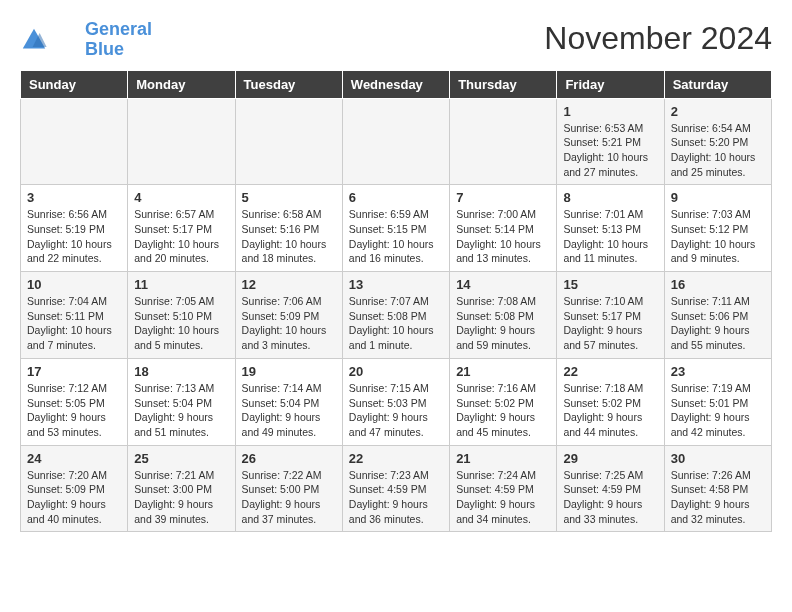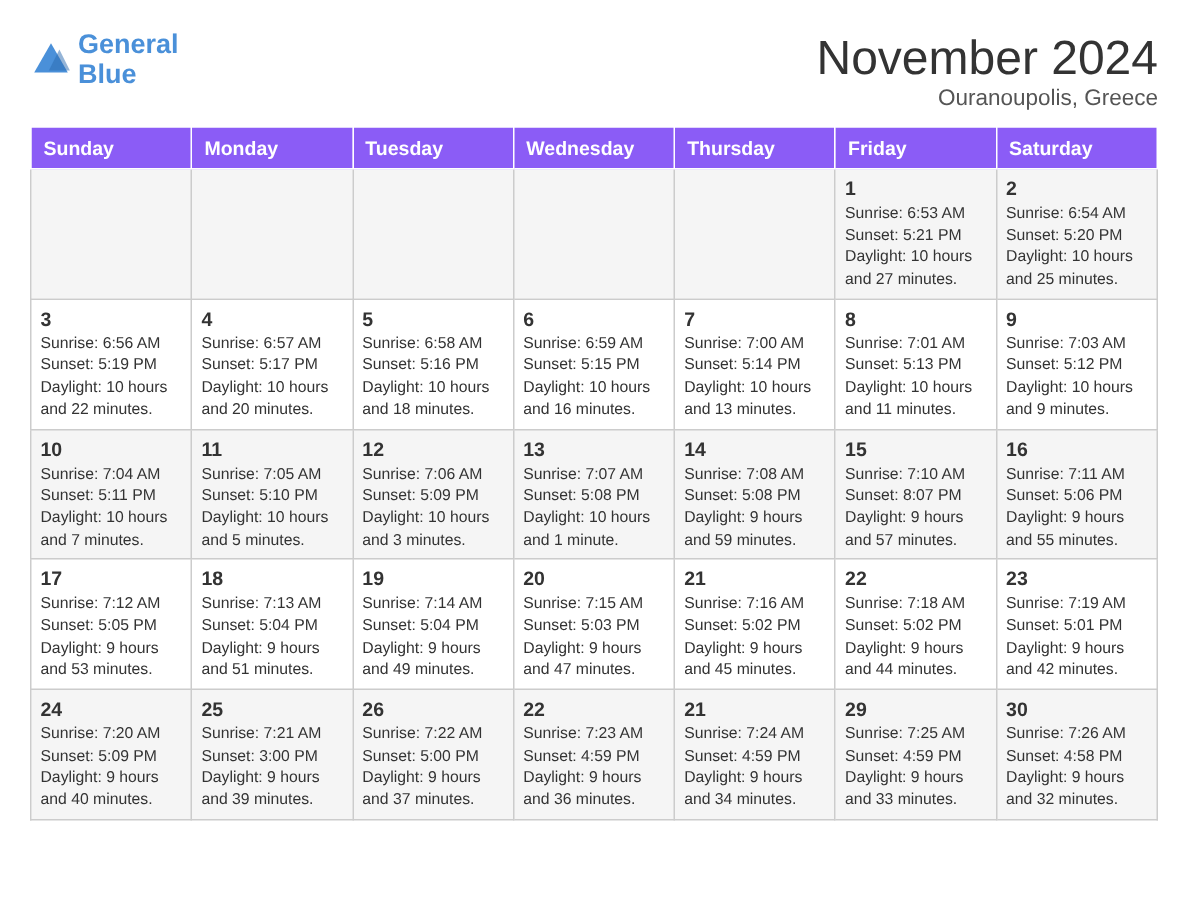--- a/index.html
+++ b/index.html
@@ -22,43 +22,44 @@
       gap: 4px;
     }
     .logo-text {
       font-size: 18px;
       font-weight: bold;
       color: #333;
       line-height: 1.1;
     }
     .logo-text span {
       color: #4a90d9;
+      margin-left: 33px;
     }
     .logo-icon {
       width: 28px;
       height: 28px;
     }
     .title-block {
-      text-align: right;
+      text-align: left;
     }
     .month-title {
       font-size: 32px;
       font-weight: normal;
       color: #333;
     }
     .subtitle {
       font-size: 15px;
       color: #555;
     }
     table {
       width: 100%;
       border-collapse: collapse;
     }
     thead tr th {
-      background-color: #8b5cf6;
+      background-color: #404040;
       color: white;
       font-size: 13px;
       font-weight: bold;
       padding: 6px 8px;
       text-align: left;
       border: 1px solid #fff;
     }
     tbody tr td {
       border: 1px solid #ccc;
       vertical-align: top;
@@ -96,21 +97,20 @@
       <polygon points="20,4 36,32 4,32" fill="#4a90d9"></polygon>
       <polygon points="28,10 38,30 18,30" fill="#2a6ab0" opacity="0.5"></polygon>
     </svg>
     <div class="logo-text">
       <div><span>General</span></div>
       <div><span style="color:#4a90d9;">Blue</span></div>
     </div>
   </div>
   <div class="title-block">
     <div class="month-title">November 2024</div>
-    <div class="subtitle">Ouranoupolis, Greece</div>
   </div>
 </div>
 
 <table>
   <thead>
     <tr>
     <th>Sunday</th>
         <th>Monday</th>
         <th>Tuesday</th>
         <th>Wednesday</th>
@@ -210,21 +210,21 @@
         </td>
         <td>
           <span class="day-num">14</span>
           <div class="day-info">Sunrise: 7:08 AM
 Sunset: 5:08 PM
 Daylight: 9 hours and 59 minutes.</div>
         </td>
         <td>
           <span class="day-num">15</span>
           <div class="day-info">Sunrise: 7:10 AM
-Sunset: 8:07 PM
+Sunset: 5:17 PM
 Daylight: 9 hours and 57 minutes.</div>
         </td>
         <td>
           <span class="day-num">16</span>
           <div class="day-info">Sunrise: 7:11 AM
 Sunset: 5:06 PM
 Daylight: 9 hours and 55 minutes.</div>
         </td>
       </tr>
       <tr>

